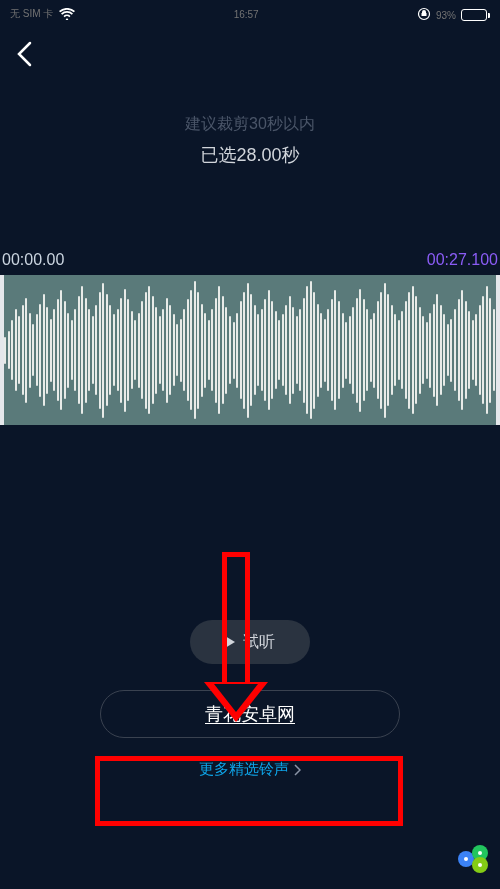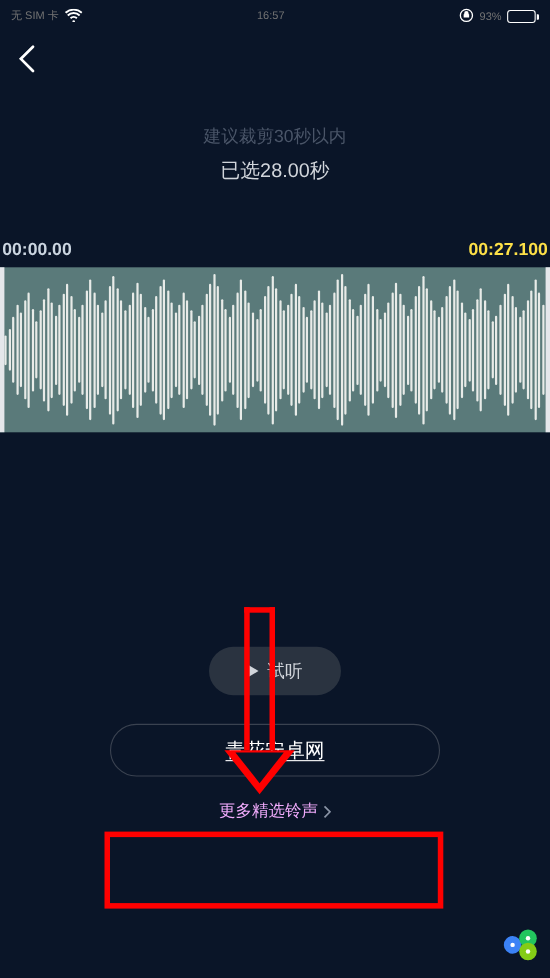--- a/index.html
+++ b/index.html
@@ -57,33 +57,32 @@
       font-size: 16px;
       margin-top: 30px;
     }
     .selected {
       text-align: center;
       color: #d1d5db;
       font-size: 18px;
       margin-top: 8px;
     }
     .waveform-area {
-      margin-top: 52px;
-      position: relative;
-      font-weight: bold;
+      margin-top: 84px;
+      position: relative;
     }
     .timestamps {
       display: flex;
       justify-content: space-between;
       padding: 0 2px;
       font-size: 16px;
       margin-bottom: 6px;
     }
     .ts-start { color: #cbd5e0; }
-    .ts-end { color: #fde047; }
+    .ts-end { color: #8b5cf6; }
     .waveform {
       height: 150px;
       background: #5a7a7a;
       position: relative;
       display: flex;
       align-items: center;
       justify-content: space-between;
       padding: 0 4px;
       overflow: hidden;
     }
@@ -130,21 +129,21 @@
       align-items: center;
       justify-content: center;
       color: #fff;
       font-size: 18px;
       text-decoration: underline;
       text-underline-offset: 3px;
     }
     .more-link {
       margin-top: 22px;
       text-align: center;
-      color: #f0abfc;
+      color: #0ea5e9;
       font-size: 15px;
       display: flex;
       align-items: center;
       justify-content: center;
       gap: 4px;
     }
     .annotation-box {
       position: absolute;
       border: 5px solid #ff0000;
       pointer-events: none;

